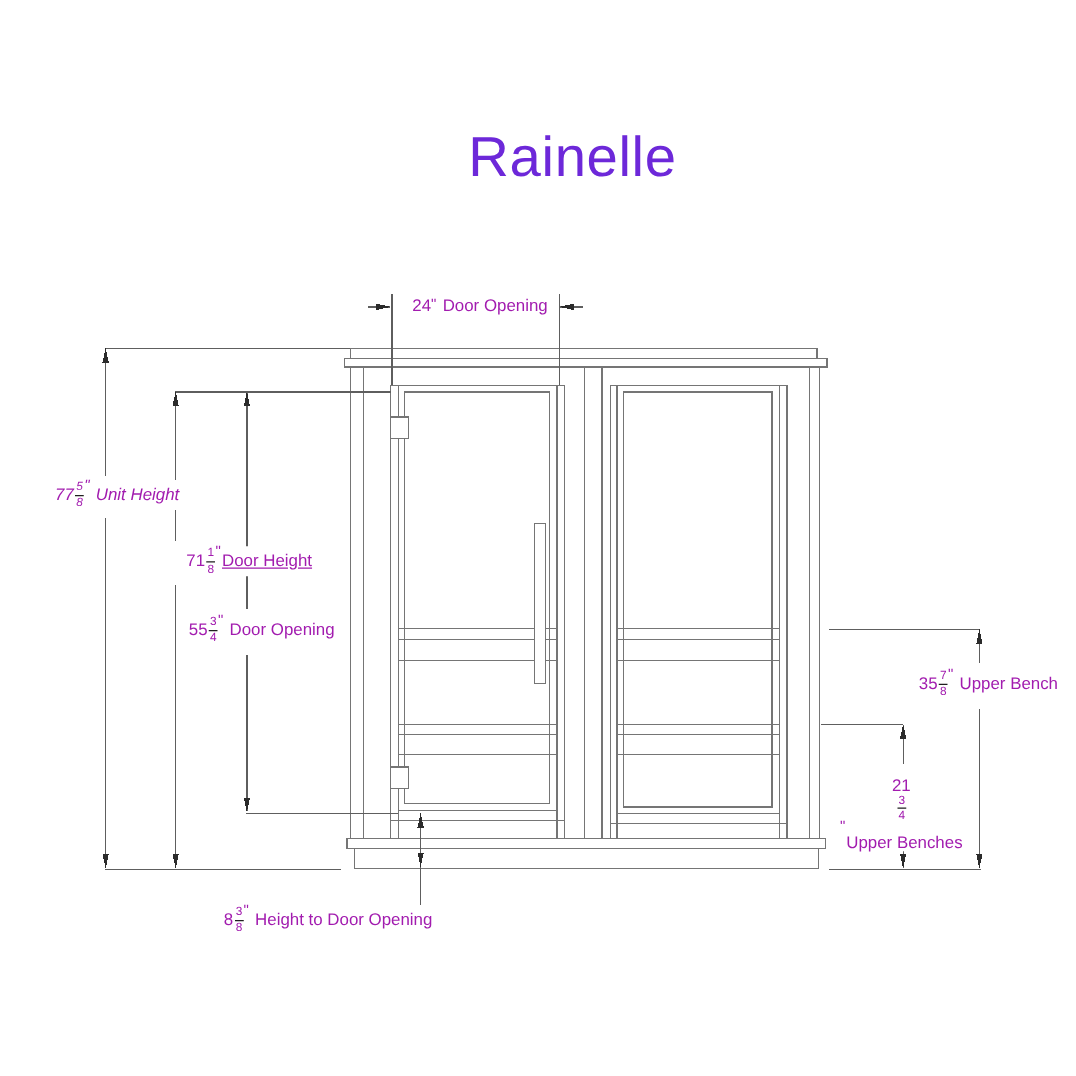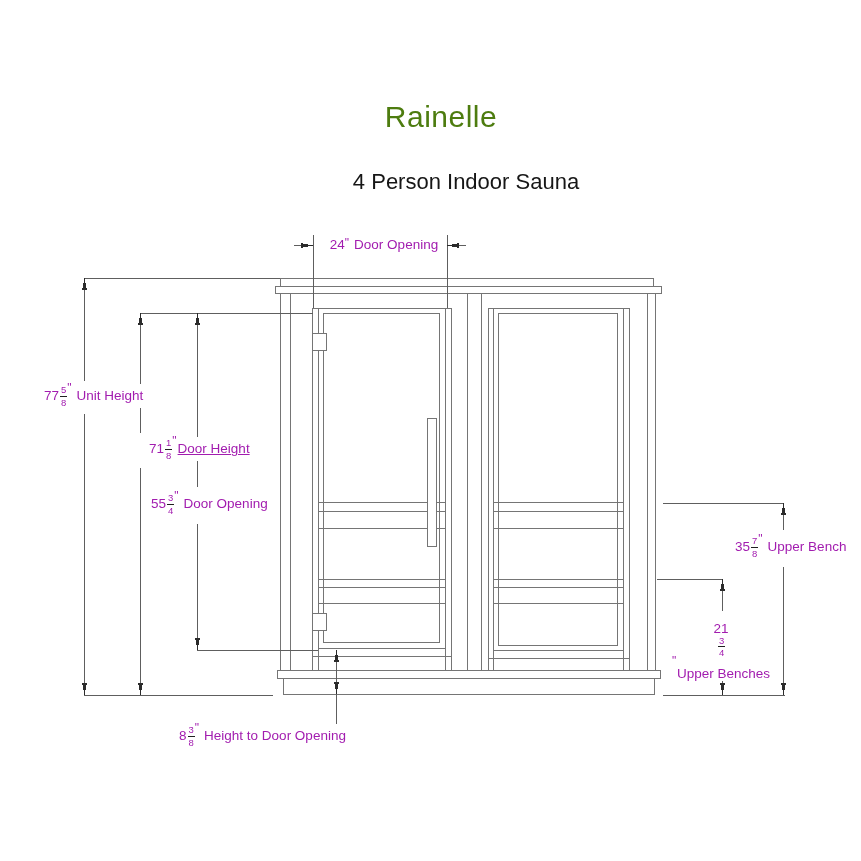--- a/index.html
+++ b/index.html
@@ -6,25 +6,25 @@
   .canvas{
     position:relative;
     width:861px;height:861px;
     background:#ffffff;
     font-family:"Liberation Sans", sans-serif;
     color:#1f1f1f;
     overflow:hidden;
   }
   .title{
     position:absolute;
-    left:441px;top:100px;
+    left:458px;top:100px;
     transform:translateX(-50%);
-    font-size:30px;
+    font-size:45px;
     letter-spacing:0.5px;
-    color:#4d7c0f;
+    color:#6d28d9;
     white-space:nowrap;
   }
   .subtitle{
     position:absolute;
     left:466px;top:169px;
     transform:translateX(-50%);
     font-size:22px;
     color:#161616;
     white-space:nowrap;
   }
@@ -54,21 +54,20 @@
   .dim-label .txt{margin-left:5px;}
   .dim-label.tight .txt{margin-left:1px;text-decoration:underline;}
   .dim-label.center{justify-content:center;}
 </style>
 </head>
 <body>
 
 <div class="canvas">
 
   <div class="title">Rainelle</div>
-  <div class="subtitle">4 Person Indoor Sauna</div>
 
   <svg class="drawing" width="861" height="861" viewBox="0 0 861 861" shape-rendering="crispEdges">
 
     <g stroke="#757575" stroke-width="1" fill="none">
 
       <path fill="#ffffff" d="M280.5,278.5 H653.5 V286.5 H280.5 Z M275.5,286.5 H661.5 V293.5 H275.5 Z"></path>
 
       <path d="M280.5,293.5 V670.5 M290.5,293.5 V670.5"></path>
 
       <path d="M647.5,293.5 V670.5 M655.5,293.5 V670.5"></path>
@@ -122,21 +121,21 @@
       <path d="M336.5,650 L334,662 L339,662 Z M336.5,694 L334,682 L339,682 Z"></path>
     </g>
   </svg>
 
   <div class="dim-label center" style="left:323px;top:237px;width:118px;">
     <span>24</span>
       <span class="unit" style="align-self:center;margin-top:-4px">"</span>
     <span class="txt">Door Opening</span>
   </div>
 
-  <div class="dim-label" style="left:42px;top:384px;">
+  <div class="dim-label" style="left:42px;top:384px;font-style:italic;">
     <span>77</span>
     <span class="frac">
       <span class="num">5</span>
       <span class="den">8</span>
     </span>
     <span class="unit">"</span>
     <span class="txt">Unit Height</span>
   </div>
 
   <div class="dim-label tight" style="left:99px;top:437px;margin-left:48px;">

